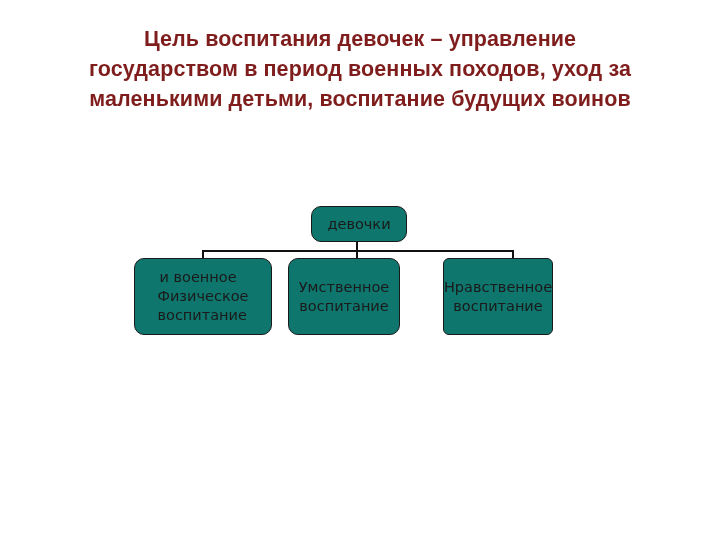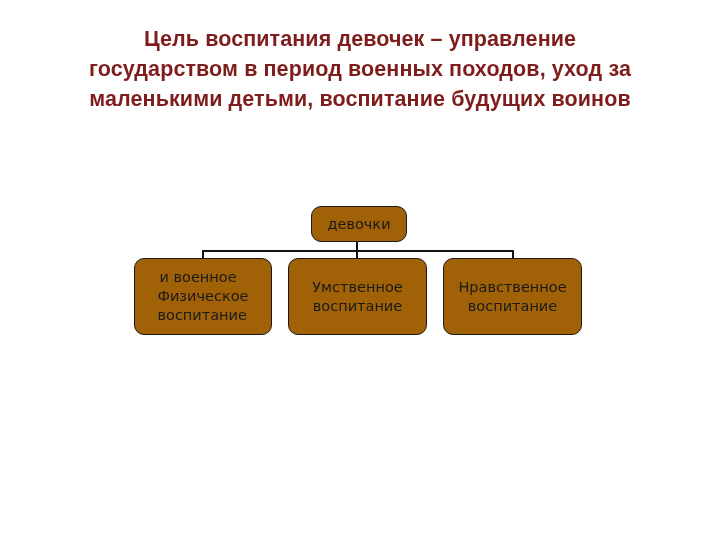--- a/index.html
+++ b/index.html
@@ -23,21 +23,21 @@
       color: #7f1d1d;
       font-weight: bold;
       font-size: 21.5px;
       line-height: 30px;
       letter-spacing: 0.1px;
     }
     .title span { display: block; white-space: nowrap; }
     .node {
       position: absolute;
       box-sizing: border-box;
-      background: #a16207;
+      background: #0f766e;
       border: 1.5px solid #1a1a1a;
       border-radius: 10px;
       color: #1a1a1a;
       font-family: "DejaVu Sans", sans-serif;
       font-size: 14.5px;
       line-height: 19px;
       text-align: center;
       display: flex;
       flex-direction: column;
       justify-content: center;
@@ -49,22 +49,22 @@
       top: 206px;
       width: 96px;
       height: 36px;
     }
     .child {
       top: 258px;
       height: 77px;
     }
     .c1 { left: 134px; width: 138px; }
     .c1 .lines { text-align: left; }
-    .c2 { left: 288px; width: 139px; }
-    .c3 { left: 443px; width: 139px; }
+    .c2 { left: 288px; width: 112px; }
+    .c3 { left: 443px; width: 110px; border-radius: 6px; }
     .line {
       position: absolute;
       background: #111111;
     }
   </style>
 </head>
 <body>
 
 <div class="title">
   <span>Цель воспитания девочек – управление</span>

